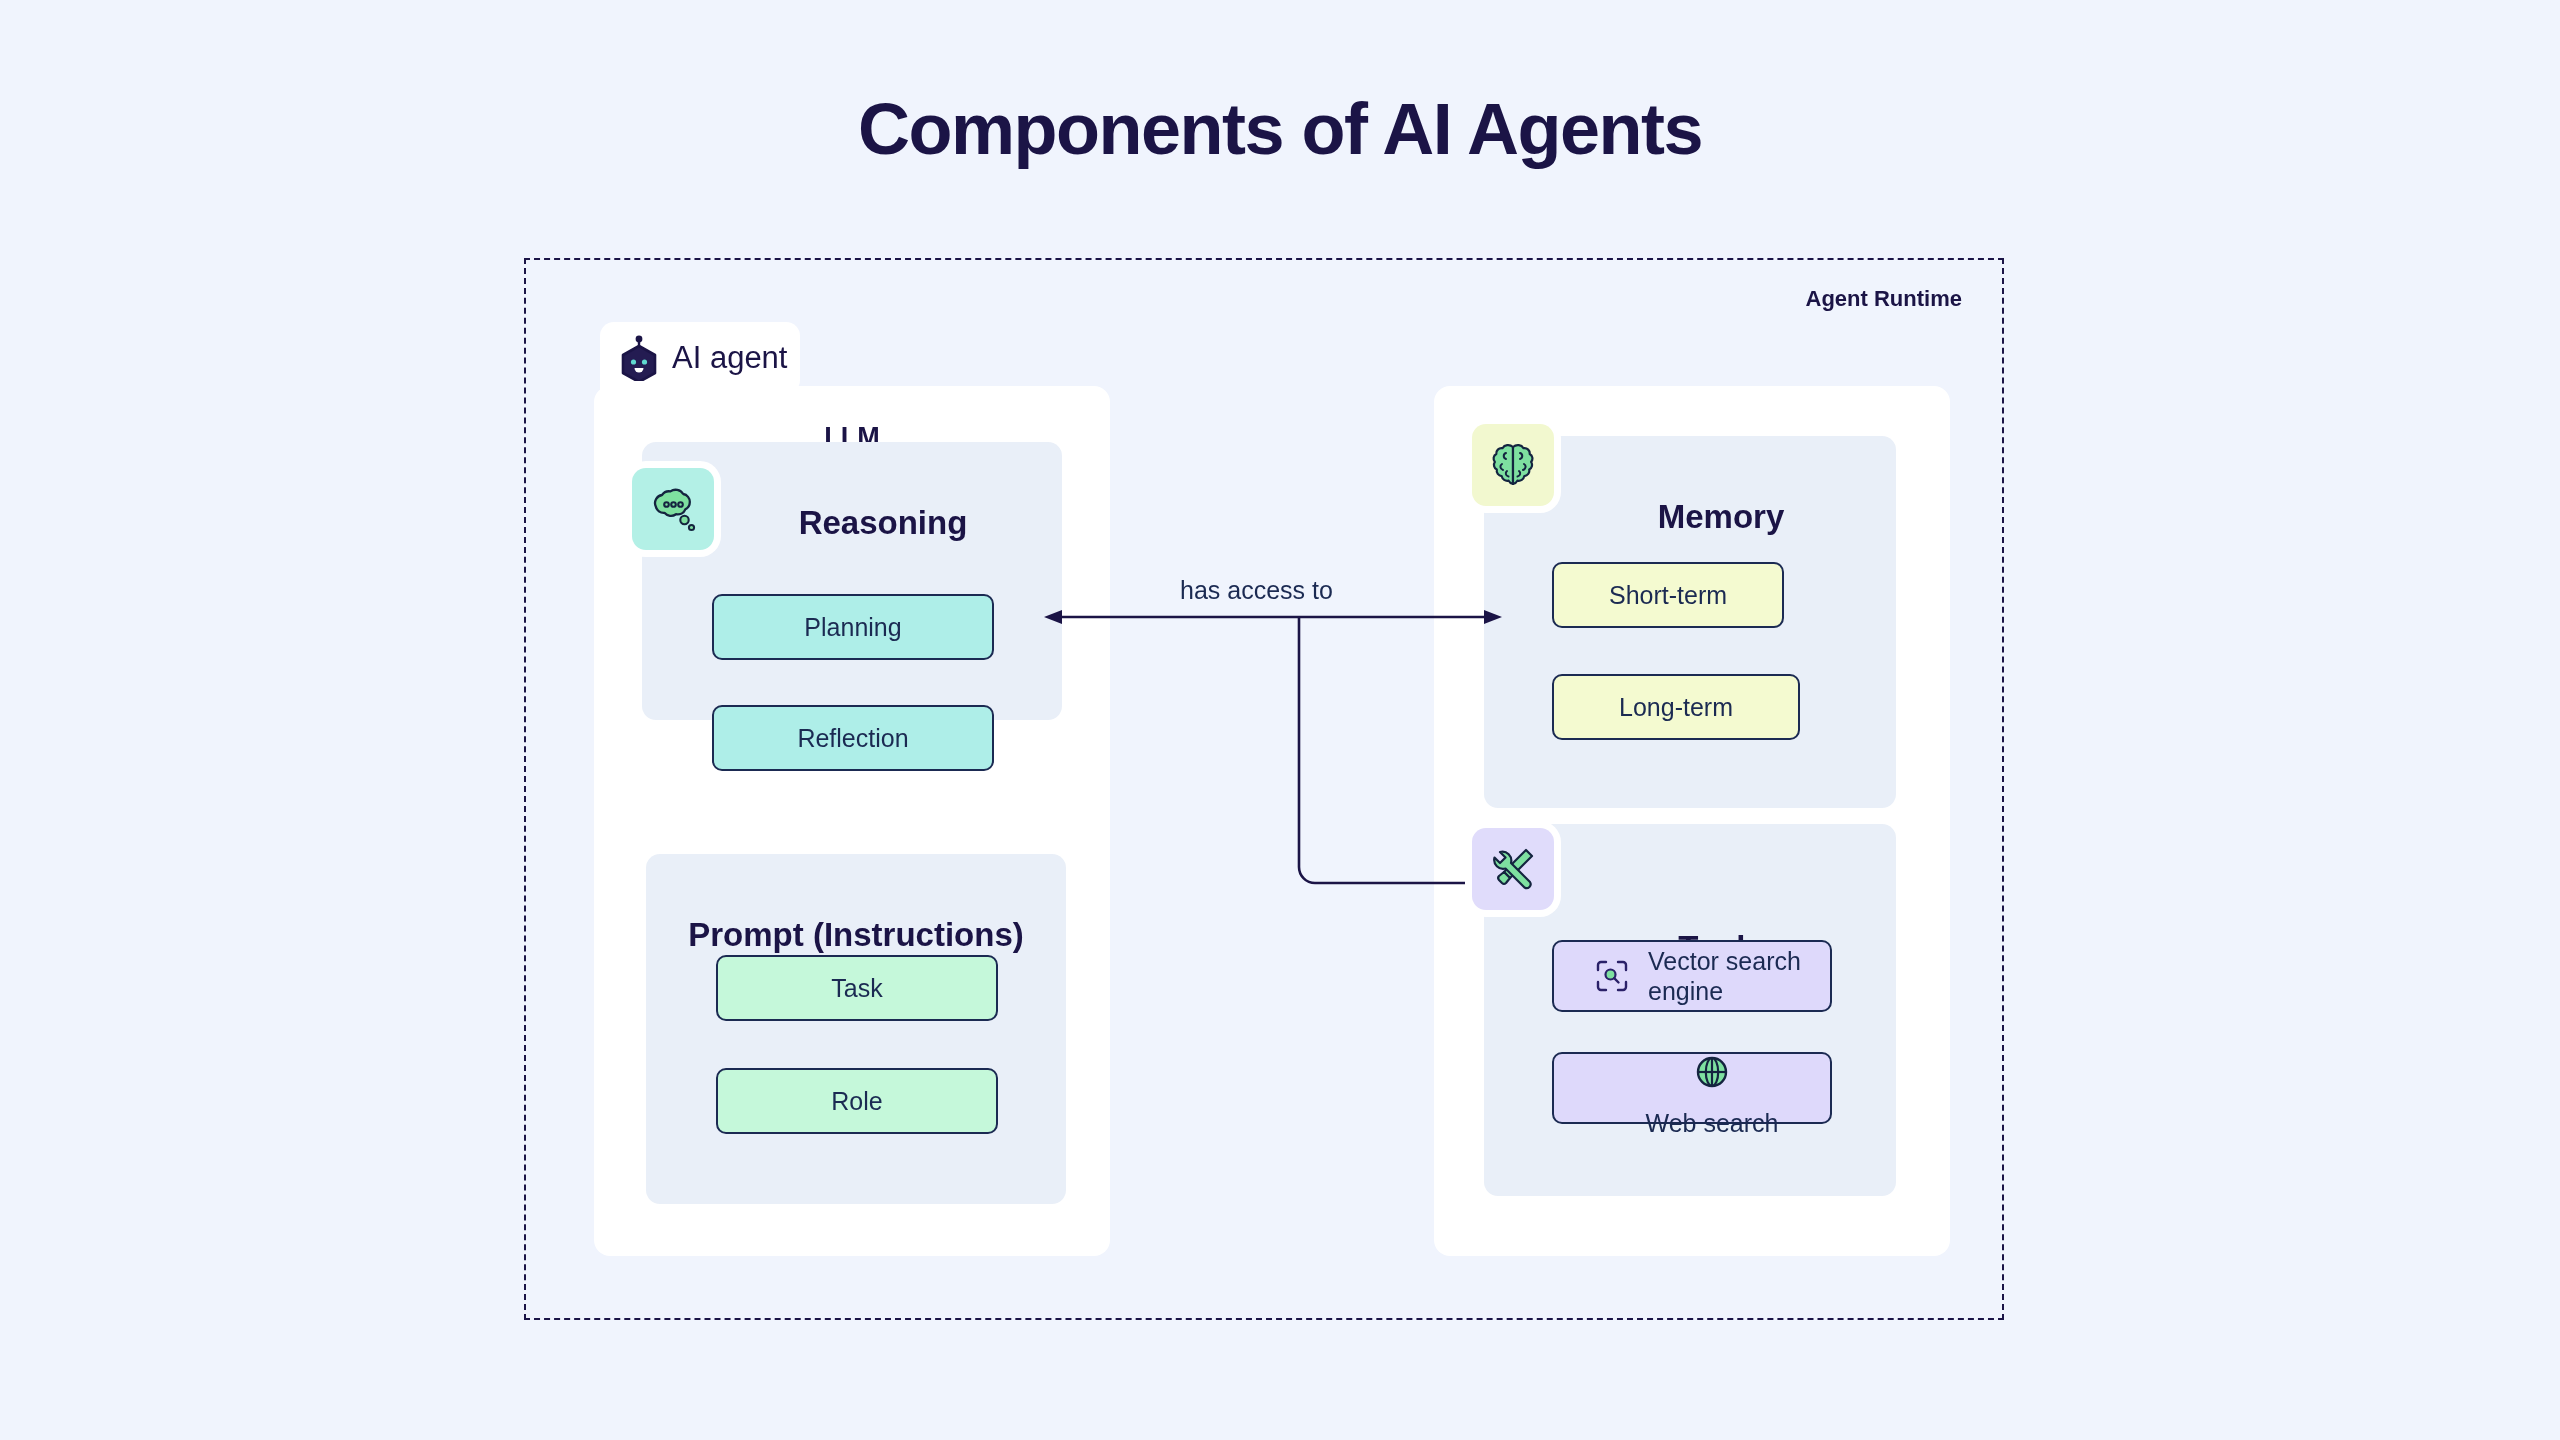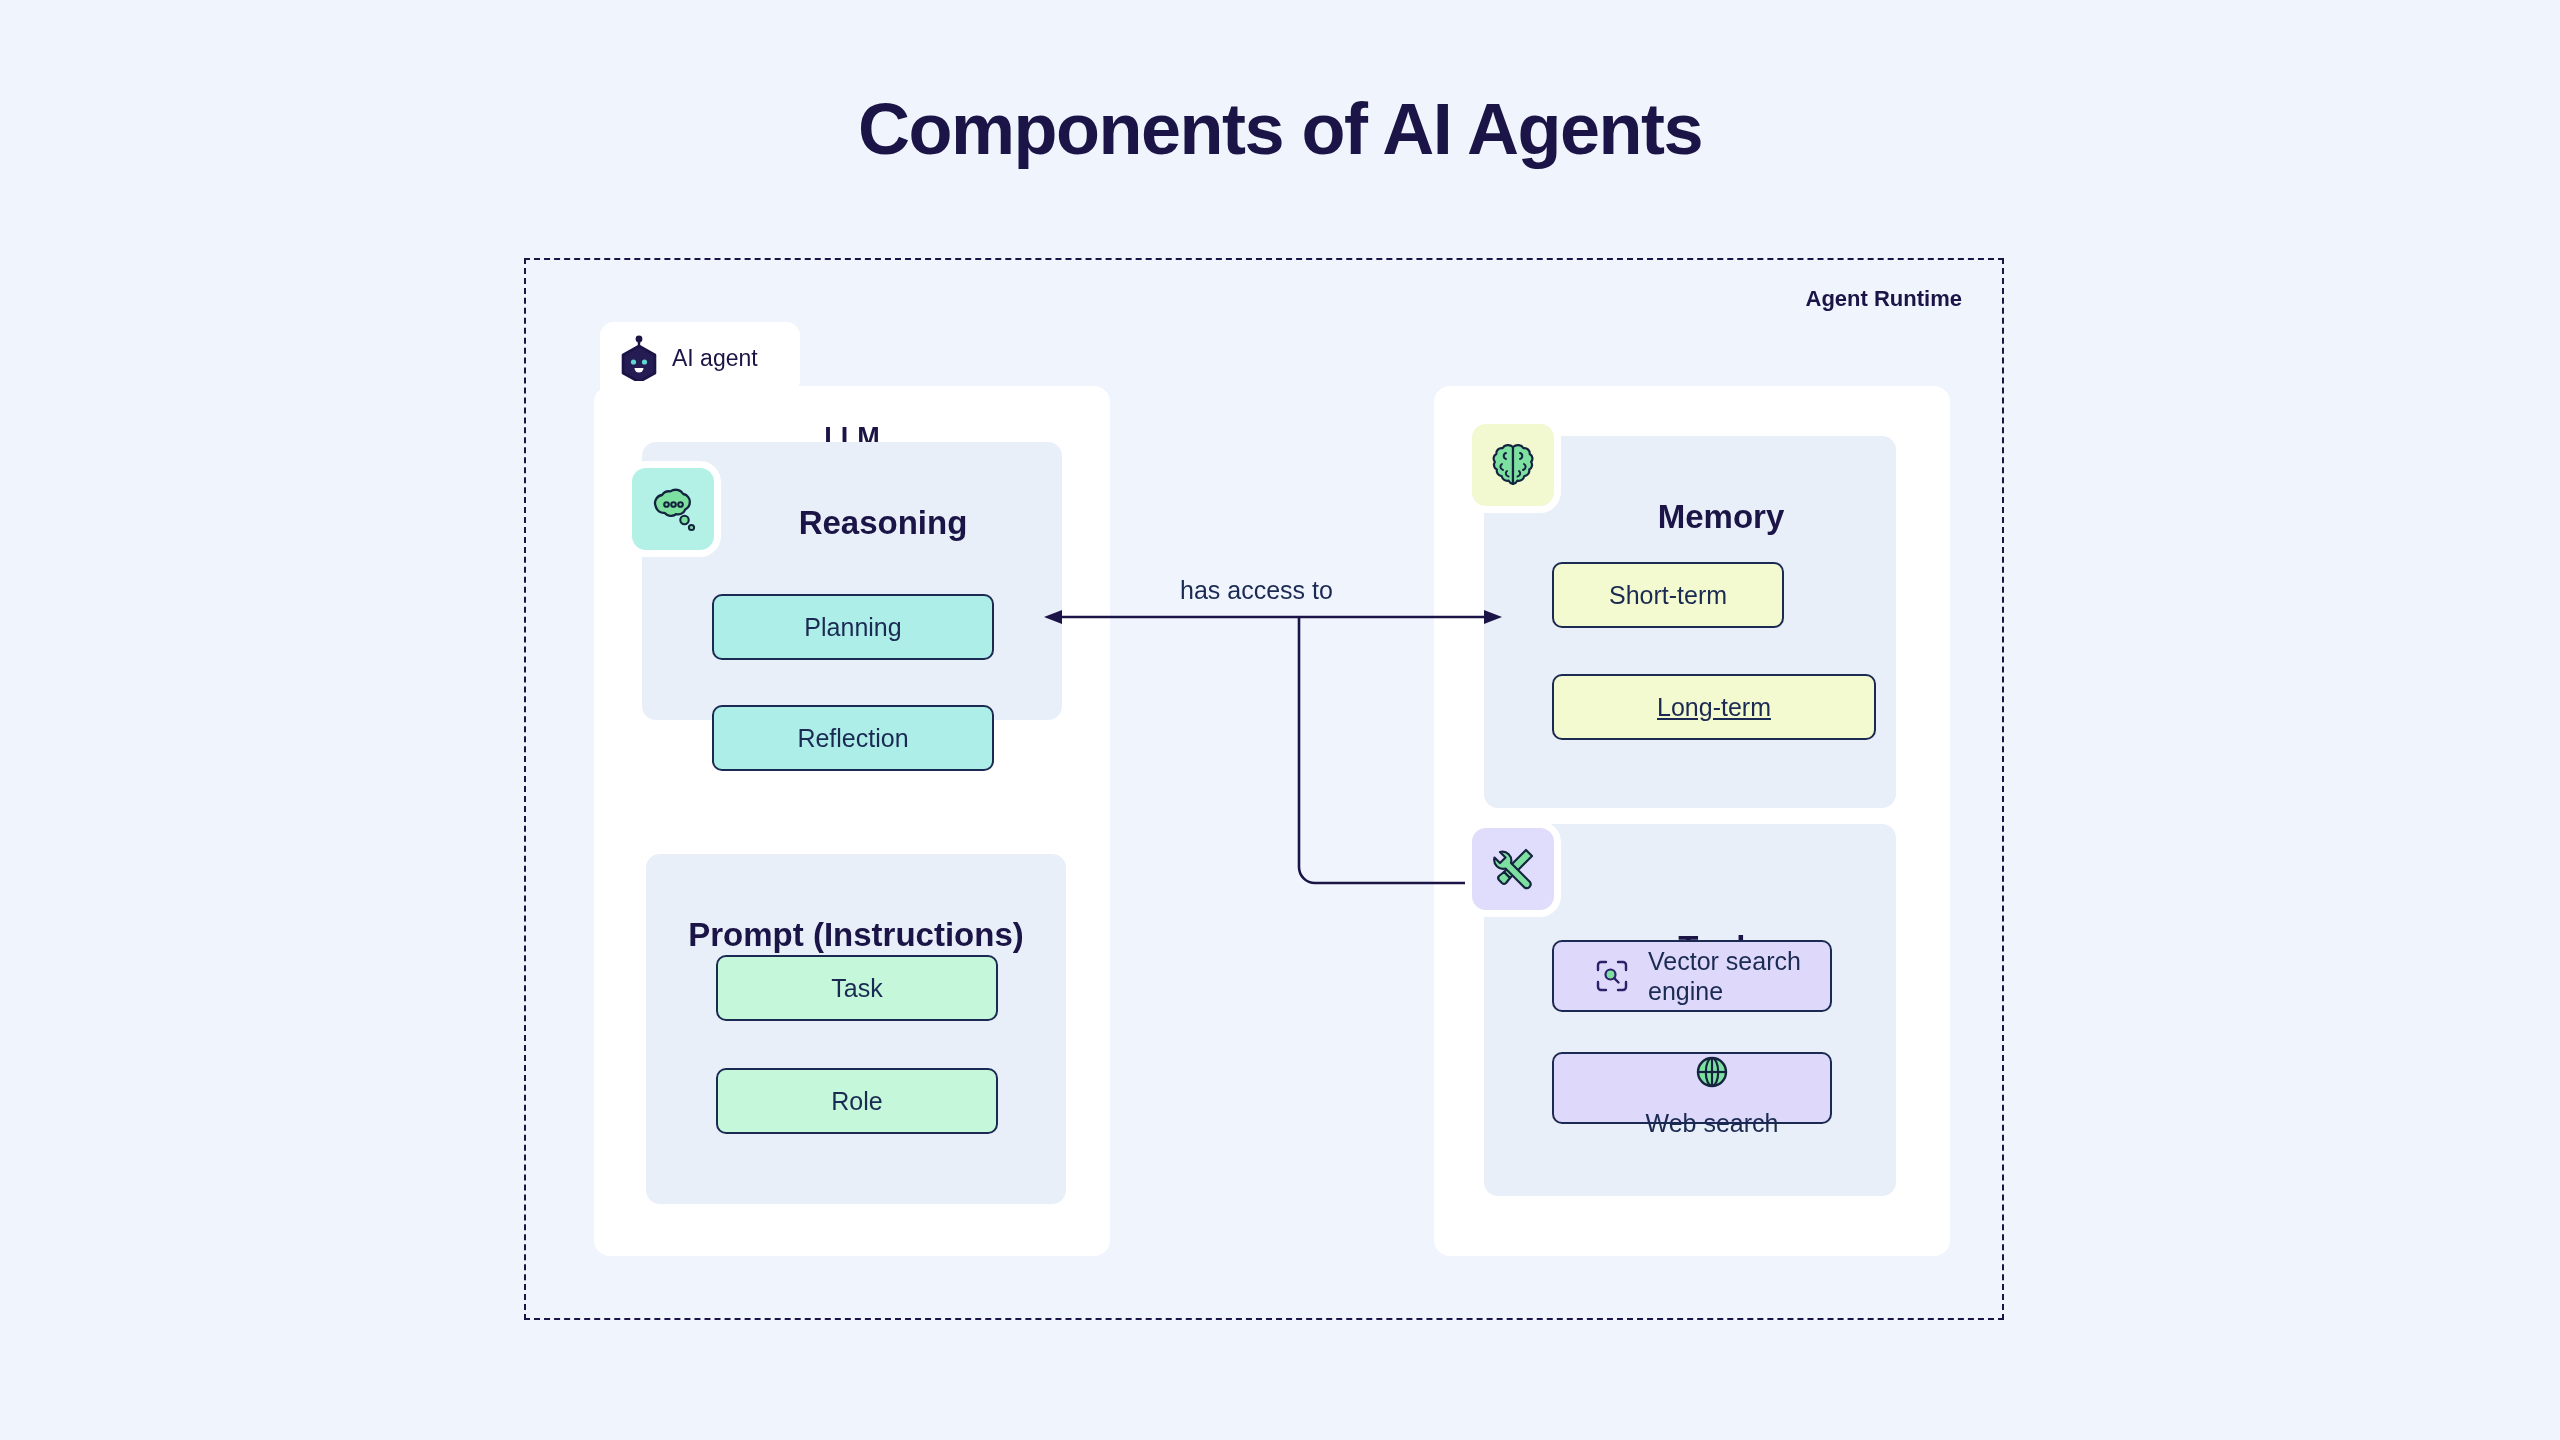--- a/index.html
+++ b/index.html
@@ -58,21 +58,21 @@
     background: #ffffff;
     border-radius: 14px 14px 14px 0;
     display: flex;
     align-items: center;
     gap: 12px;
     padding-left: 18px;
     box-sizing: border-box;
     z-index: 6;
   }
   .agent-badge .label {
-    font-size: 23px;
+    font-size: 31px;
     color: #1b1446;
   }
 
   
   .panel {
     position: absolute;
     background: #ffffff;
     border-radius: 16px;
   }
   .panel-left  { left: 594px;  top: 386px;  width: 516px;  height: 870px; }
@@ -155,21 +155,21 @@
   #sec-prompt { left: 646px; top: 854px; width: 420px; height: 350px; }
   #sec-prompt .section-title { top: 62px; left: 0; width: 420px; }
   #box-task { left: 716px; top: 955px; width: 282px; height: 66px; }
   #box-role { left: 716px; top: 1068px; width: 282px; height: 66px; }
 
   
   #sec-memory { left: 1484px; top: 436px; width: 412px; height: 372px; }
   #sec-memory .section-title { top: 62px; left: 62px; width: 350px; }
   #badge-memory { left: 1472px; top: 424px; }
   #box-shortterm { left: 1552px; top: 562px; width: 232px; height: 66px; }
-  #box-longterm  { left: 1552px; top: 674px; width: 324px; height: 66px; text-decoration: underline; }
+  #box-longterm  { left: 1552px; top: 674px; width: 248px; height: 66px; }
 
   #sec-tools { left: 1484px; top: 824px; width: 412px; height: 372px; }
   #sec-tools .section-title { top: 62px; left: 62px; width: 350px; margin-top: 43px; }
   #badge-tools { left: 1472px; top: 828px; }
   #box-vector { left: 1552px; top: 940px; width: 280px; height: 72px; }
   #box-web    { left: 1552px; top: 1052px; width: 280px; height: 72px; flex-direction: column; }
 
   
   .connector {
     position: absolute;

